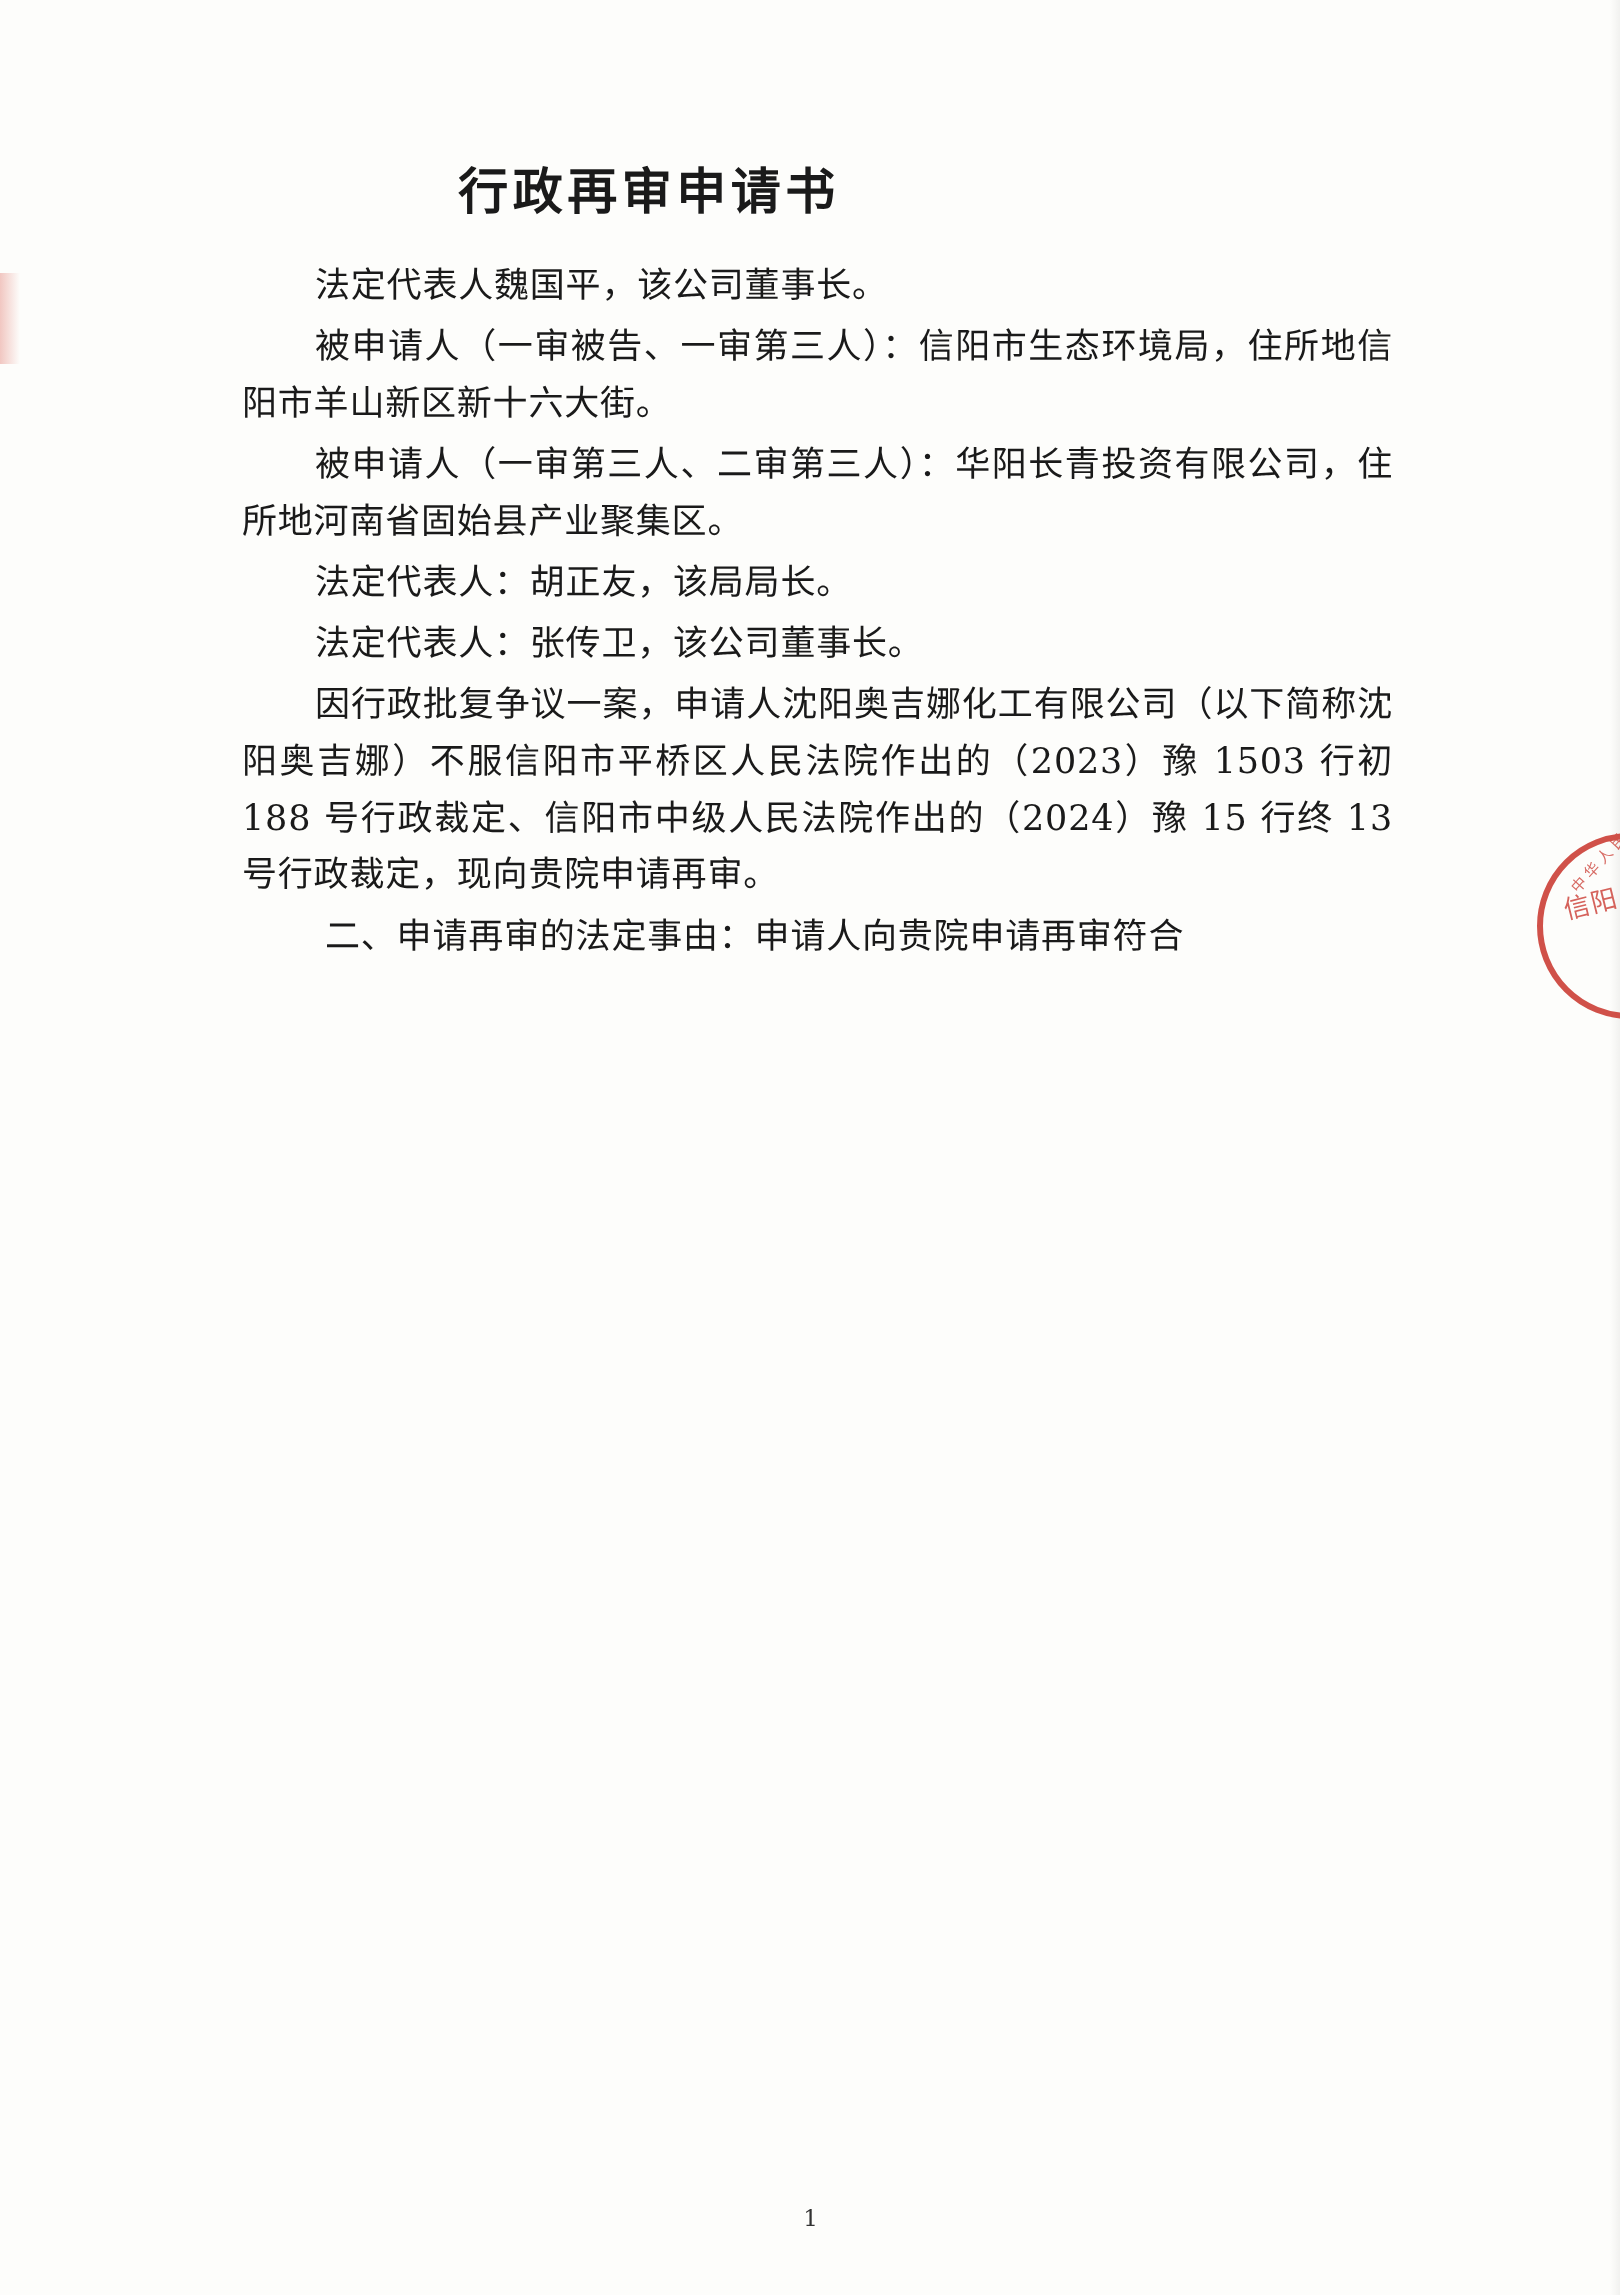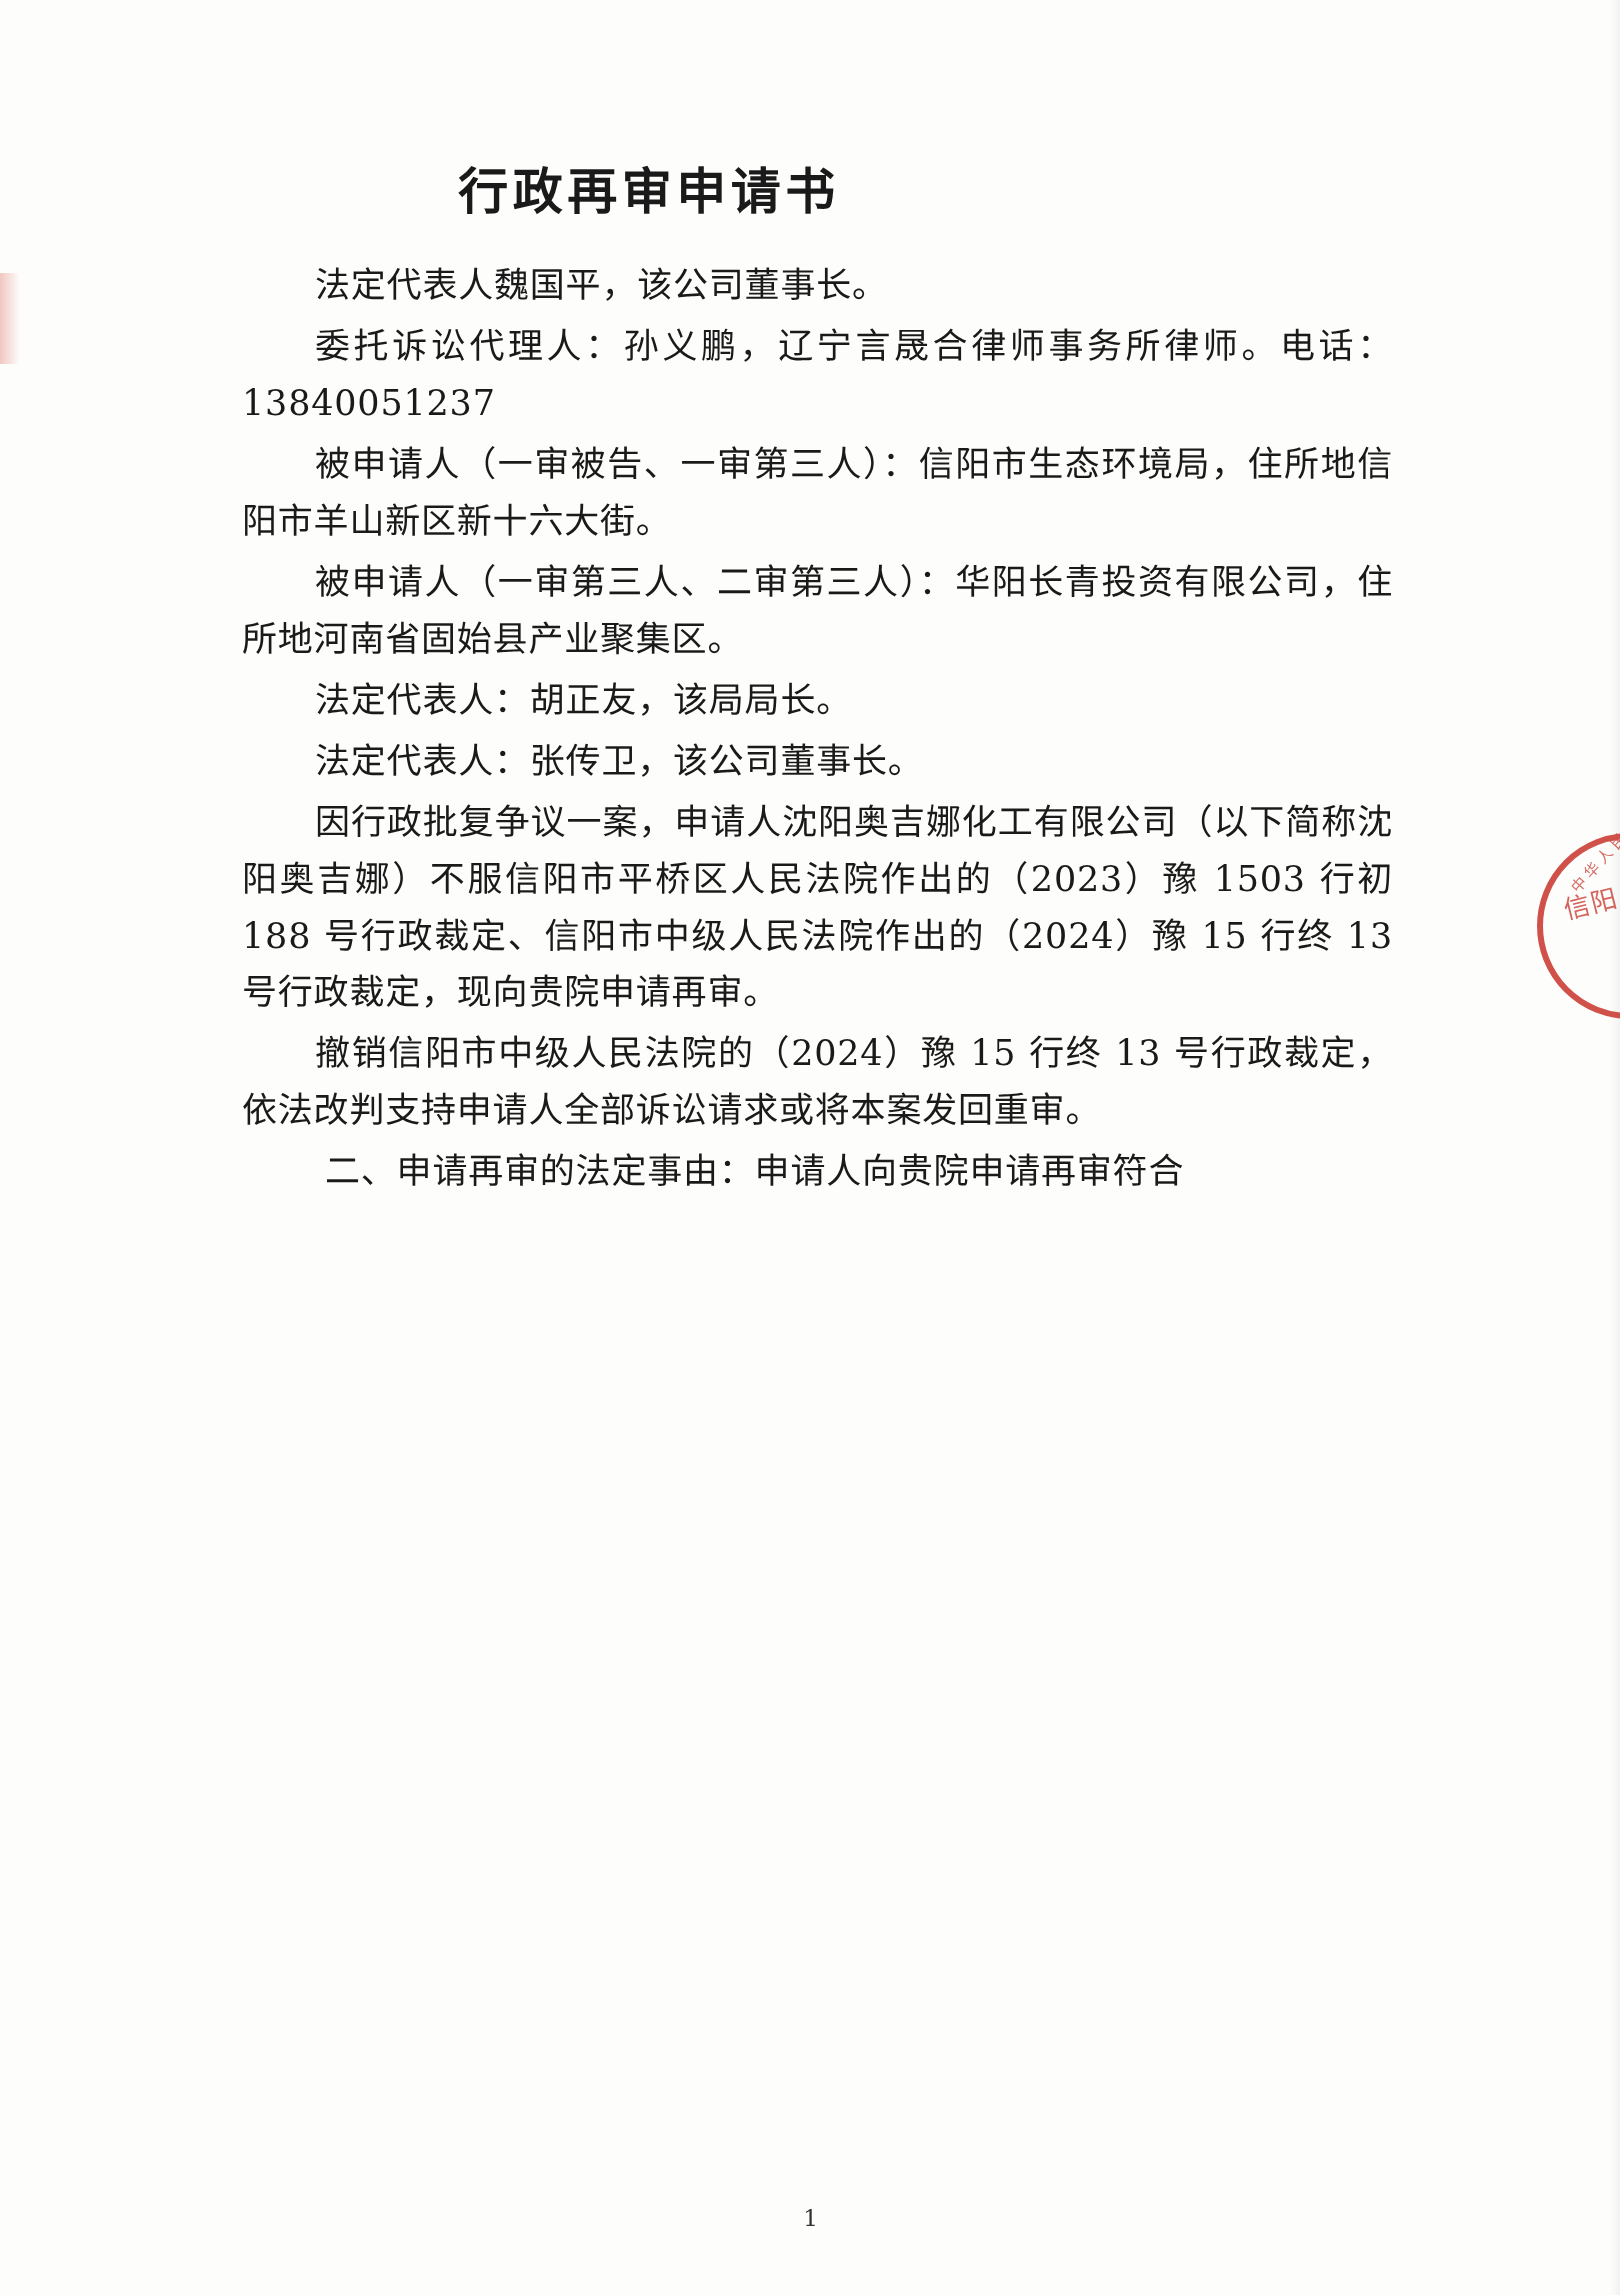--- a/index.html
+++ b/index.html
@@ -124,27 +124,25 @@
 
 <div class="page">
 
   <div class="scan-edge-left"></div>
   <div class="scan-edge-right"></div>
 
   <div class="doc-title">行政再审申请书</div>
 
   <div class="body-block">
     <p class="para indent">法定代表人魏国平，该公司董事长。</p>
-    <p class="para indent">委托诉讼代理人：孙义鹏，辽宁言晟合律师事务所律师。电话：13840051237</p>
     <p class="para indent">被申请人（一审被告、一审第三人）：信阳市生态环境局，住所地信阳市羊山新区新十六大街。</p>
     <p class="para indent">被申请人（一审第三人、二审第三人）：华阳长青投资有限公司，住所地河南省固始县产业聚集区。</p>
     <p class="para indent">法定代表人：胡正友，该局局长。</p>
     <p class="para indent">法定代表人：张传卫，该公司董事长。</p>
     <p class="para indent">因行政批复争议一案，申请人沈阳奥吉娜化工有限公司（以下简称沈阳奥吉娜）不服信阳市平桥区人民法院作出的（2023）豫 1503 行初 188 号行政裁定、信阳市中级人民法院作出的（2024）豫 15 行终 13 号行政裁定，现向贵院申请再审。</p>
-    <p class="para indent">撤销信阳市中级人民法院的（2024）豫 15 行终 13 号行政裁定，依法改判支持申请人全部诉讼请求或将本案发回重审。</p>
     <p class="para indent2">二、申请再审的法定事由：申请人向贵院申请再审符合</p>
   </div>
 
   <div class="seal">
     <span class="seal-arc-text">中华人民</span>
     <span class="seal-inner-text">信阳</span>
   </div>
 
   <div class="page-number">1</div>
 

